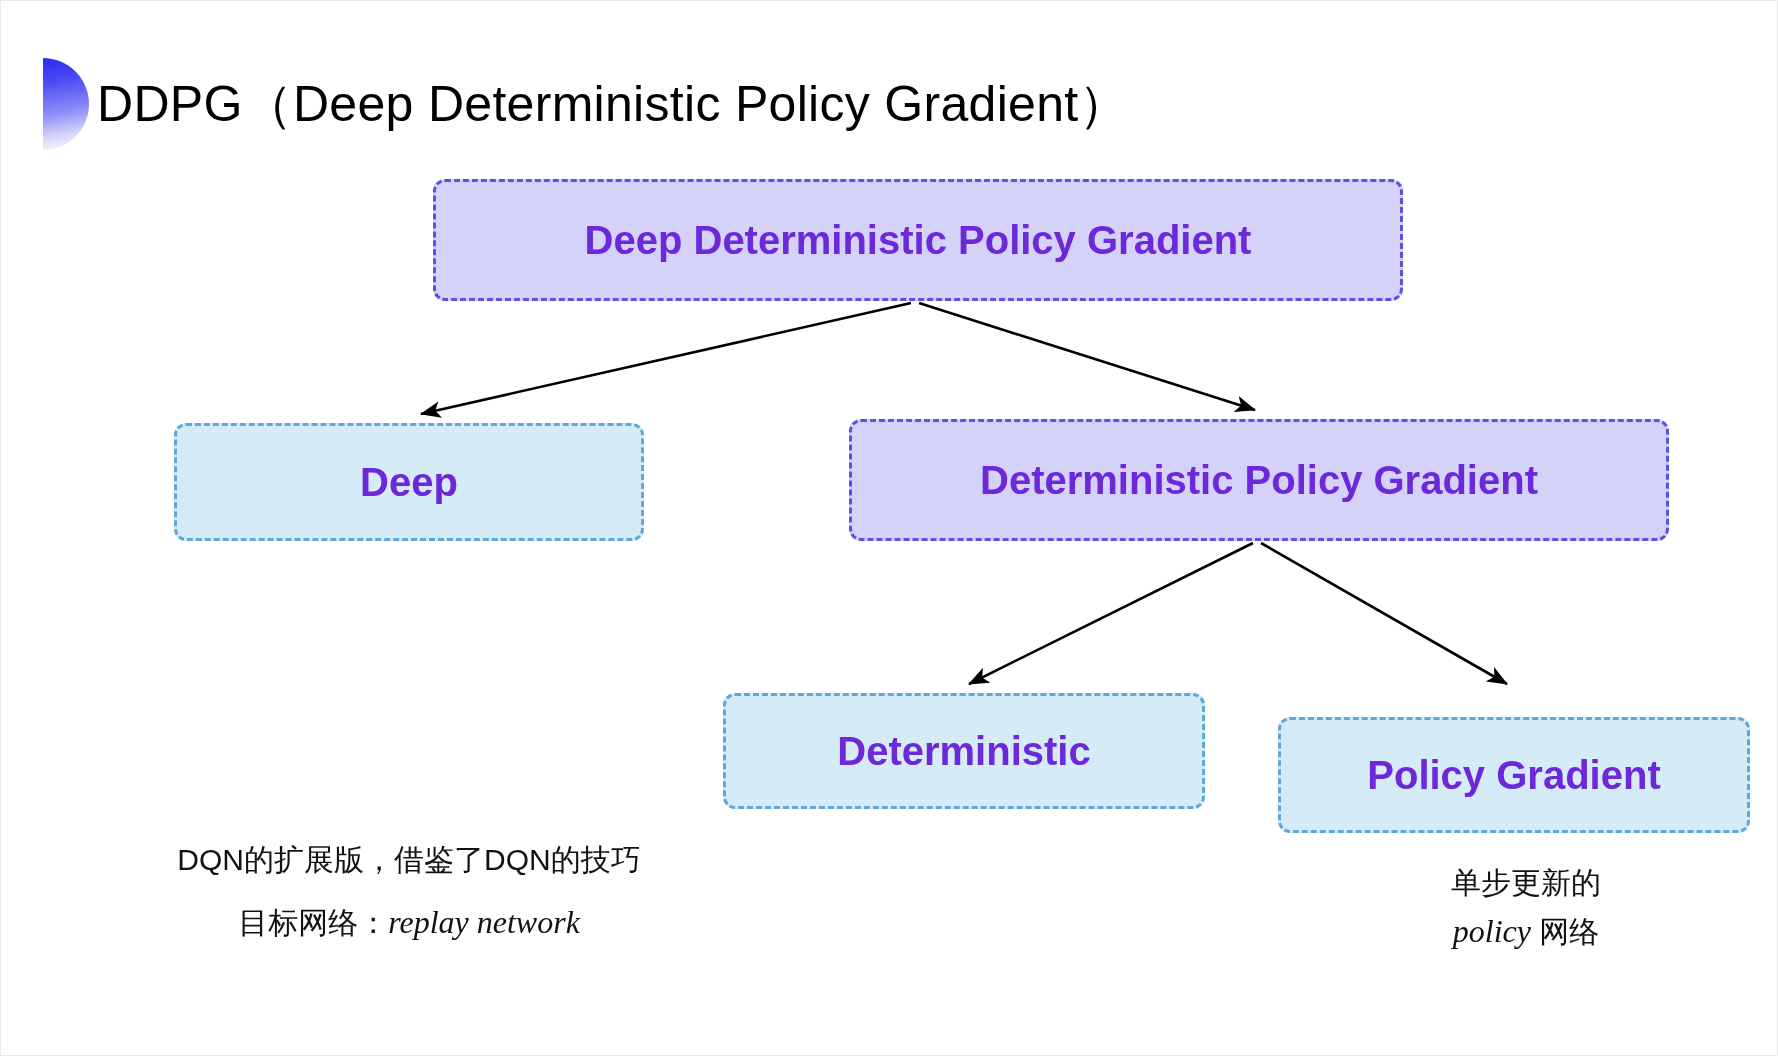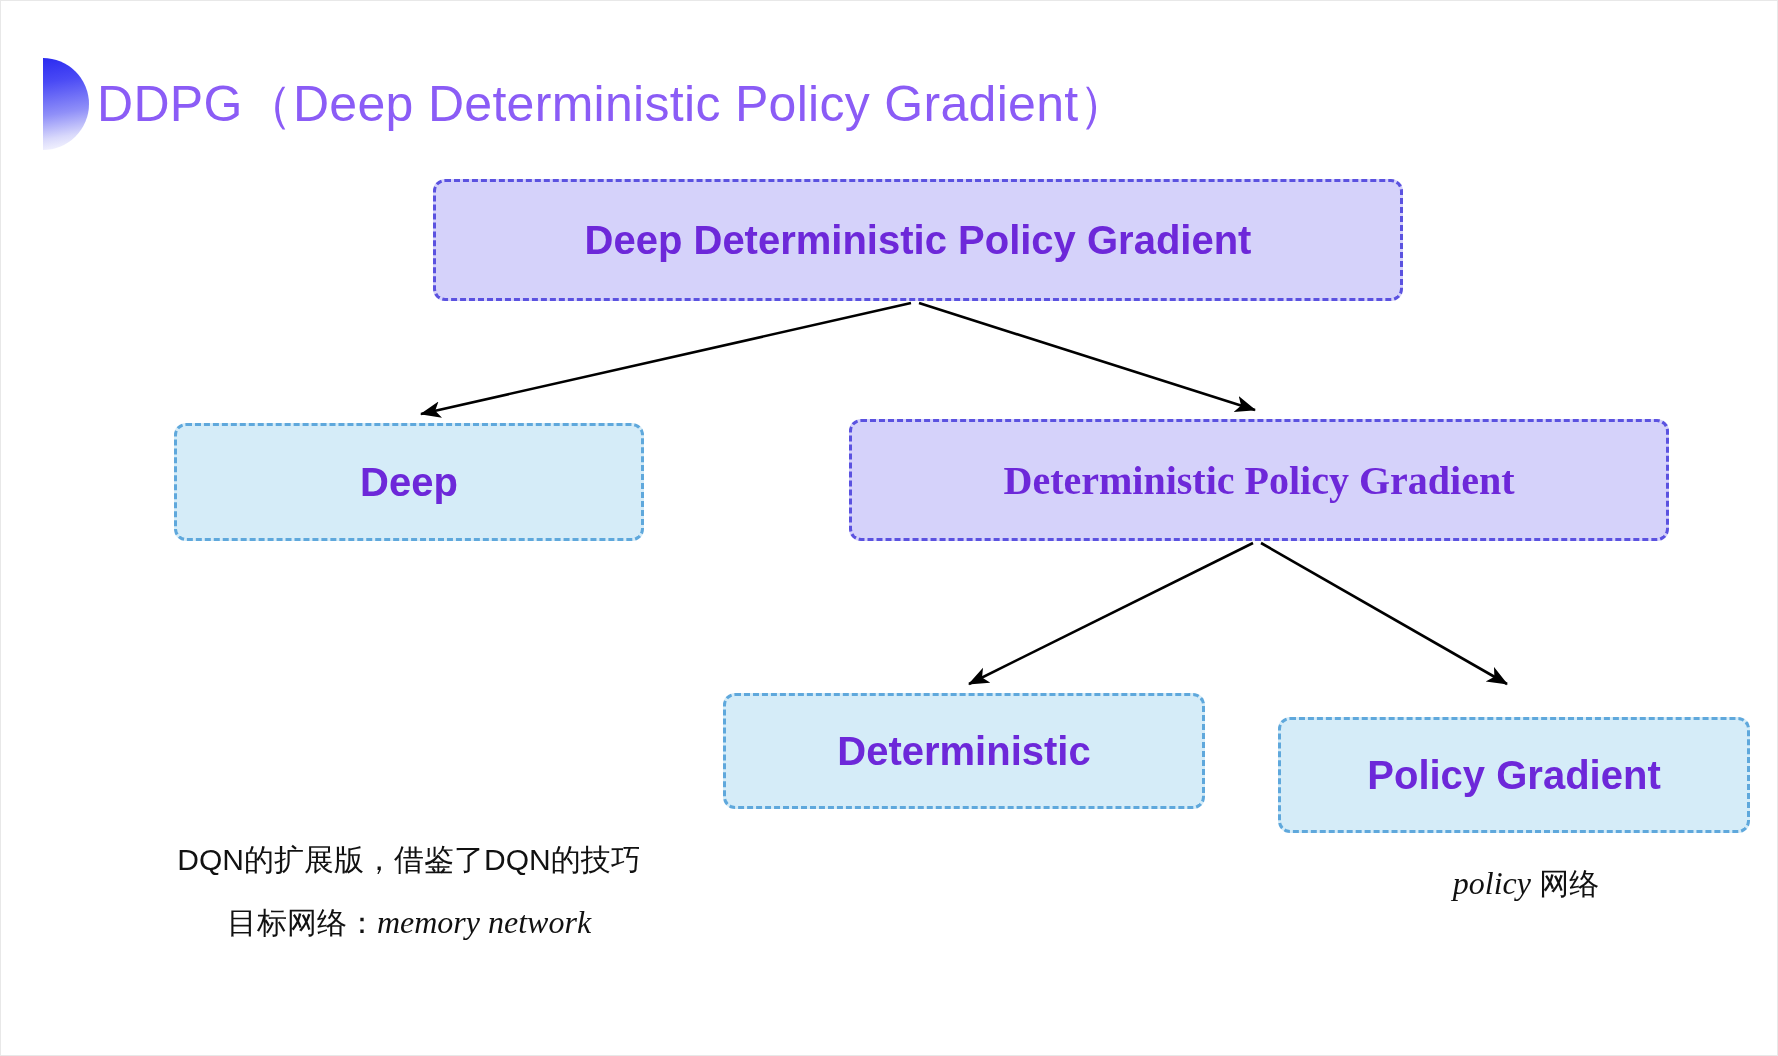--- a/index.html
+++ b/index.html
@@ -32,21 +32,21 @@
     height: 92px;
     border-radius: 0 46px 46px 0;
     background: linear-gradient(170deg, #2b2bf0 0%, #4a4af5 25%, #8f8ff8 58%, #d9d9fb 82%, #ffffff 100%);
   }
   #title-text {
     position: absolute;
     left: 96px;
     top: 72px;
     font-size: 50px;
     line-height: 62px;
-    color: #8b5cf6;
+    color: #000000;
     letter-spacing: 0.3px;
     white-space: nowrap;
     font-weight: 400;
   }
 
   
   .node {
     position: absolute;
     box-sizing: border-box;
     display: flex;
@@ -61,21 +61,21 @@
     background: #d5d2fa;
     border: 3px dashed #5b52e0;
   }
   .node-blue {
     background: #d5ecf8;
     border: 3px dashed #5fa8dc;
   }
 
   #node-root   { left: 432px; top: 178px;  width: 970px; height: 122px; font-size: 40px; }
   #node-deep   { left: 173px; top: 422px;  width: 470px; height: 118px; font-size: 40px; }
-  #node-dpg    { left: 848px; top: 418px;  width: 820px; height: 122px; font-size: 40px; font-family: Liberation Serif, serif; }
+  #node-dpg    { left: 848px; top: 418px;  width: 820px; height: 122px; font-size: 40px; }
   #node-det    { left: 722px; top: 692px;  width: 482px; height: 116px; font-size: 40px; }
   #node-pg     { left: 1277px; top: 692px; width: 472px; height: 116px; font-size: 40px; margin-top: 24px; }
 
   
   #arrows {
     position: absolute;
     left: 0;
     top: 0;
     width: 1778px;
     height: 1056px;
@@ -141,24 +141,25 @@
 
   <div id="node-dpg" class="node node-purple">Deterministic Policy Gradient</div>
 
   <div id="node-det" class="node node-blue">Deterministic</div>
 
   <div id="node-pg" class="node node-blue">Policy Gradient</div>
 
   <div id="caption-left" class="caption">
     <div>DQN的扩展版，借鉴了DQN的技巧</div>
     <div>
-      <span>目标网络：</span><span class="mono-it">memory network</span>
+      <span>目标网络：</span><span class="mono-it">replay network</span>
     </div>
   </div>
 
   <div id="caption-mid" class="caption">
   </div>
 
   <div id="caption-right" class="caption">
+    <div>单步更新的</div>
     <div><span class="mono-it">policy</span><span> 网络</span></div>
   </div>
 
 </div>
 
 </body></html>

